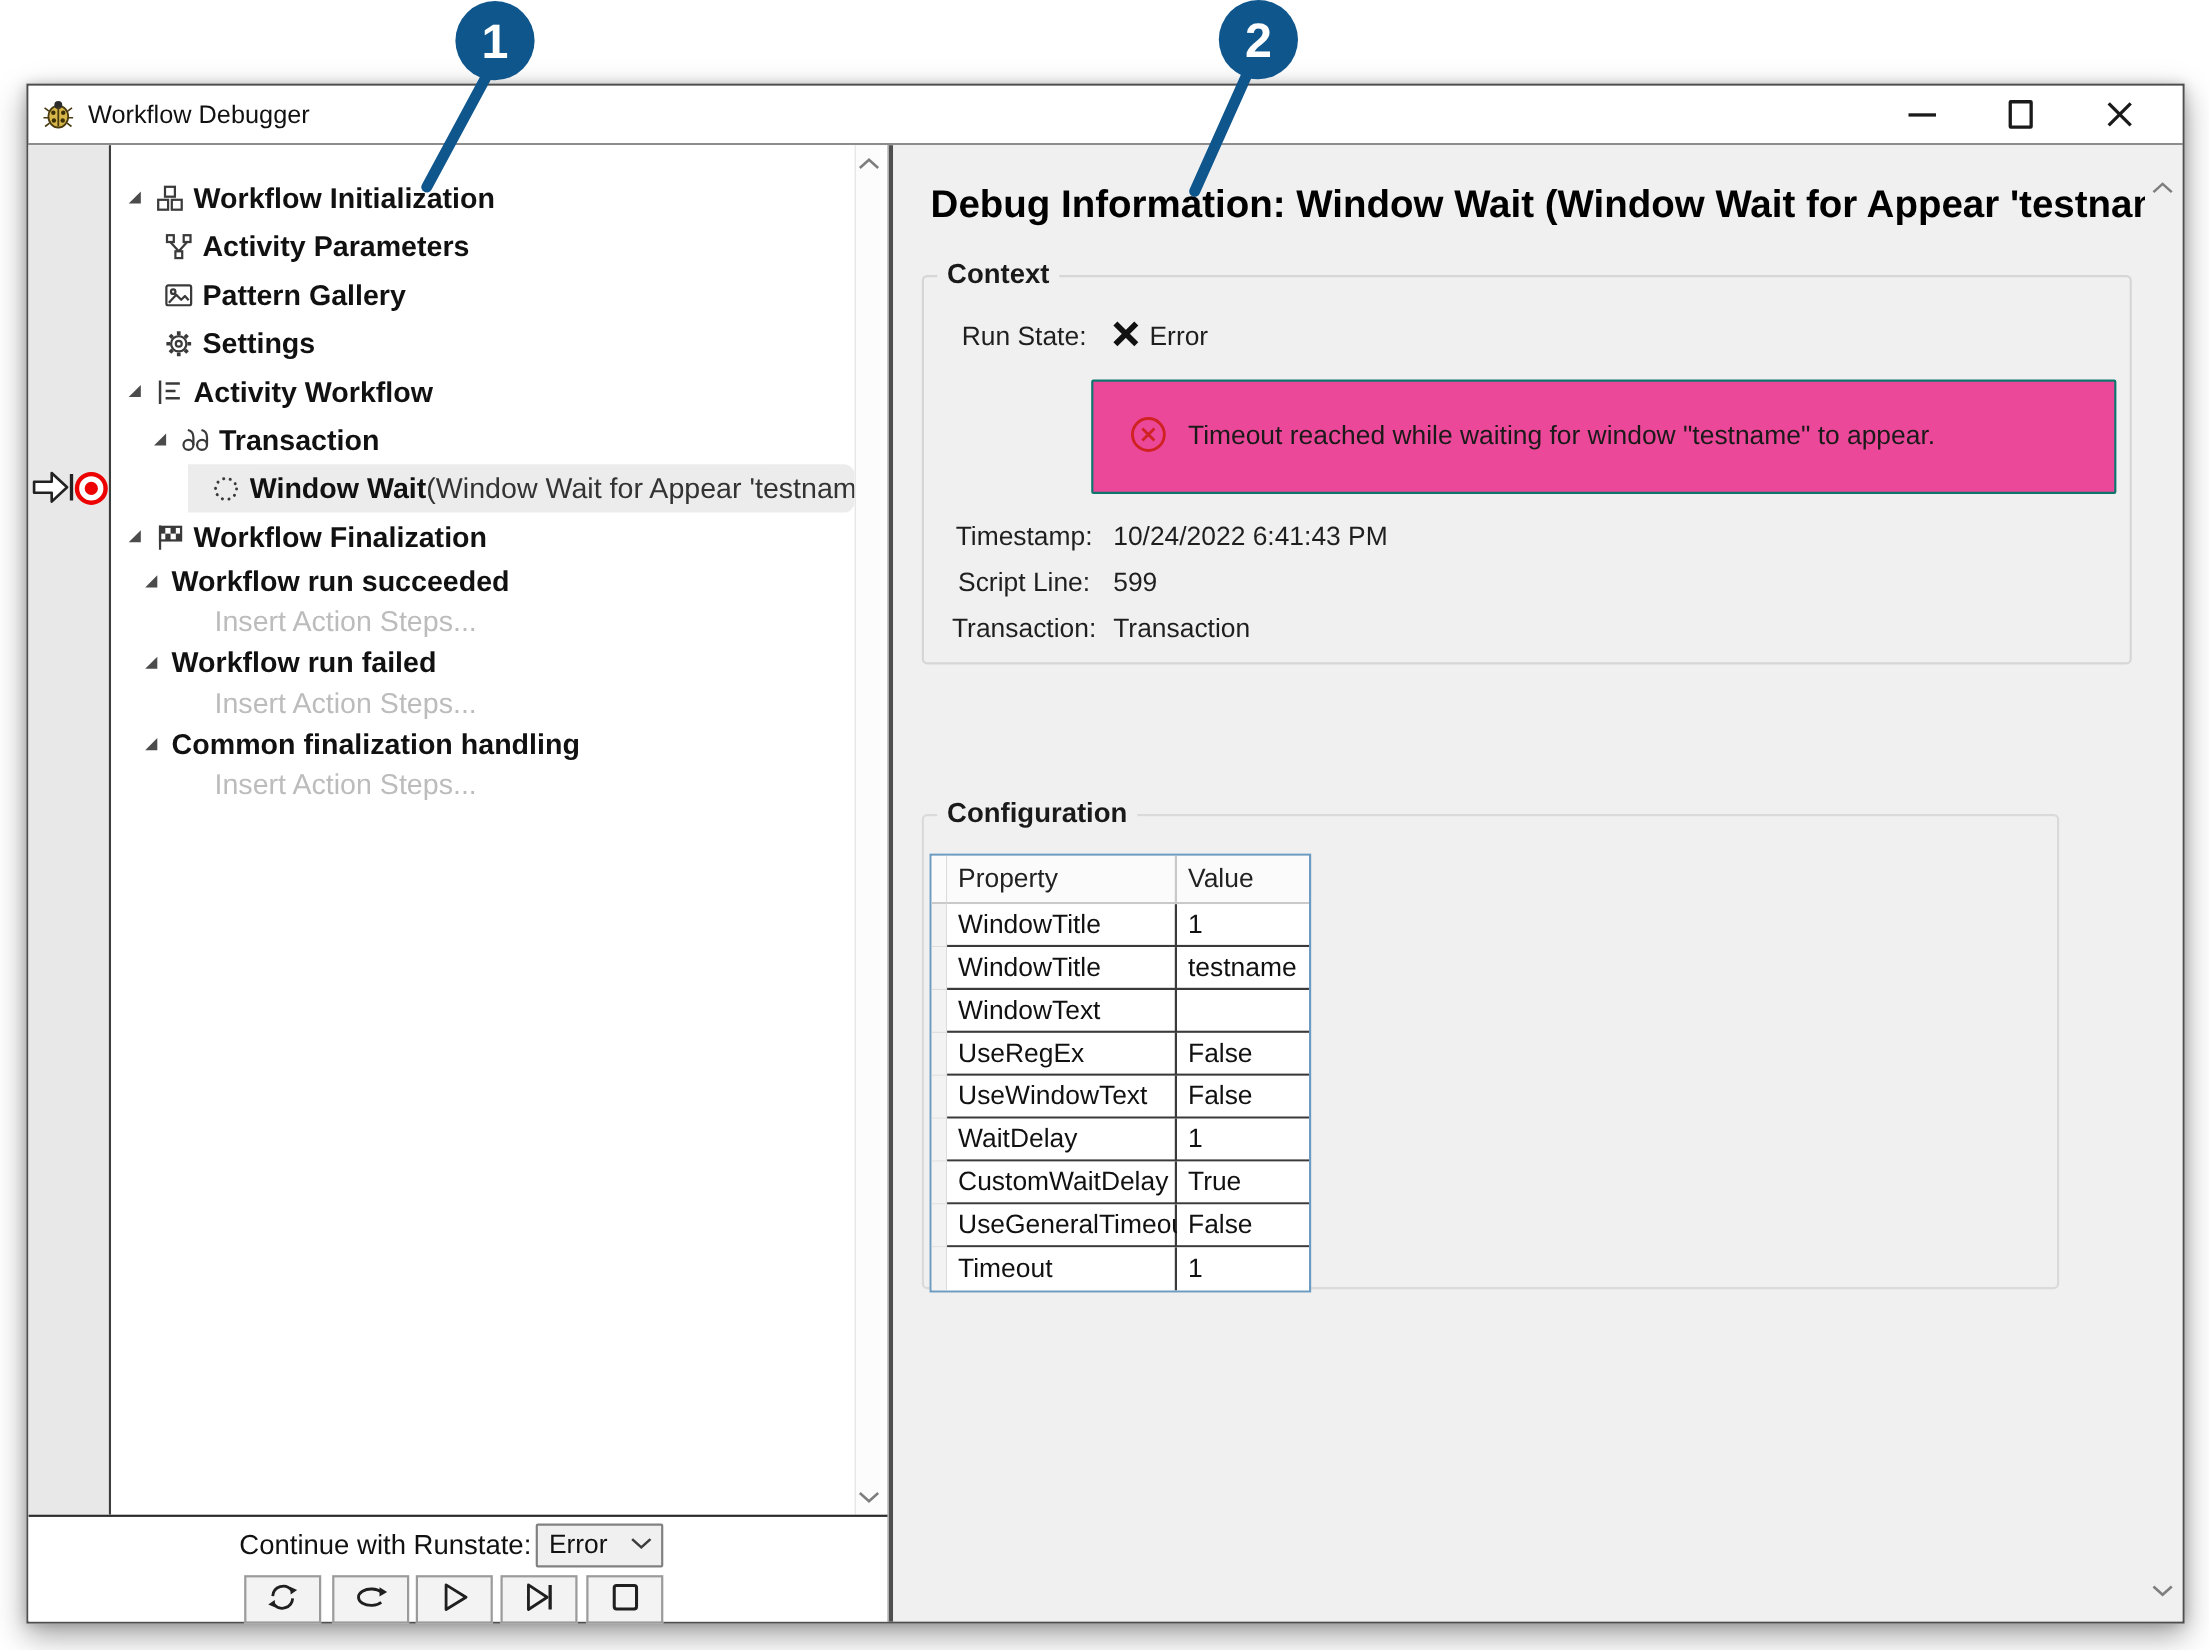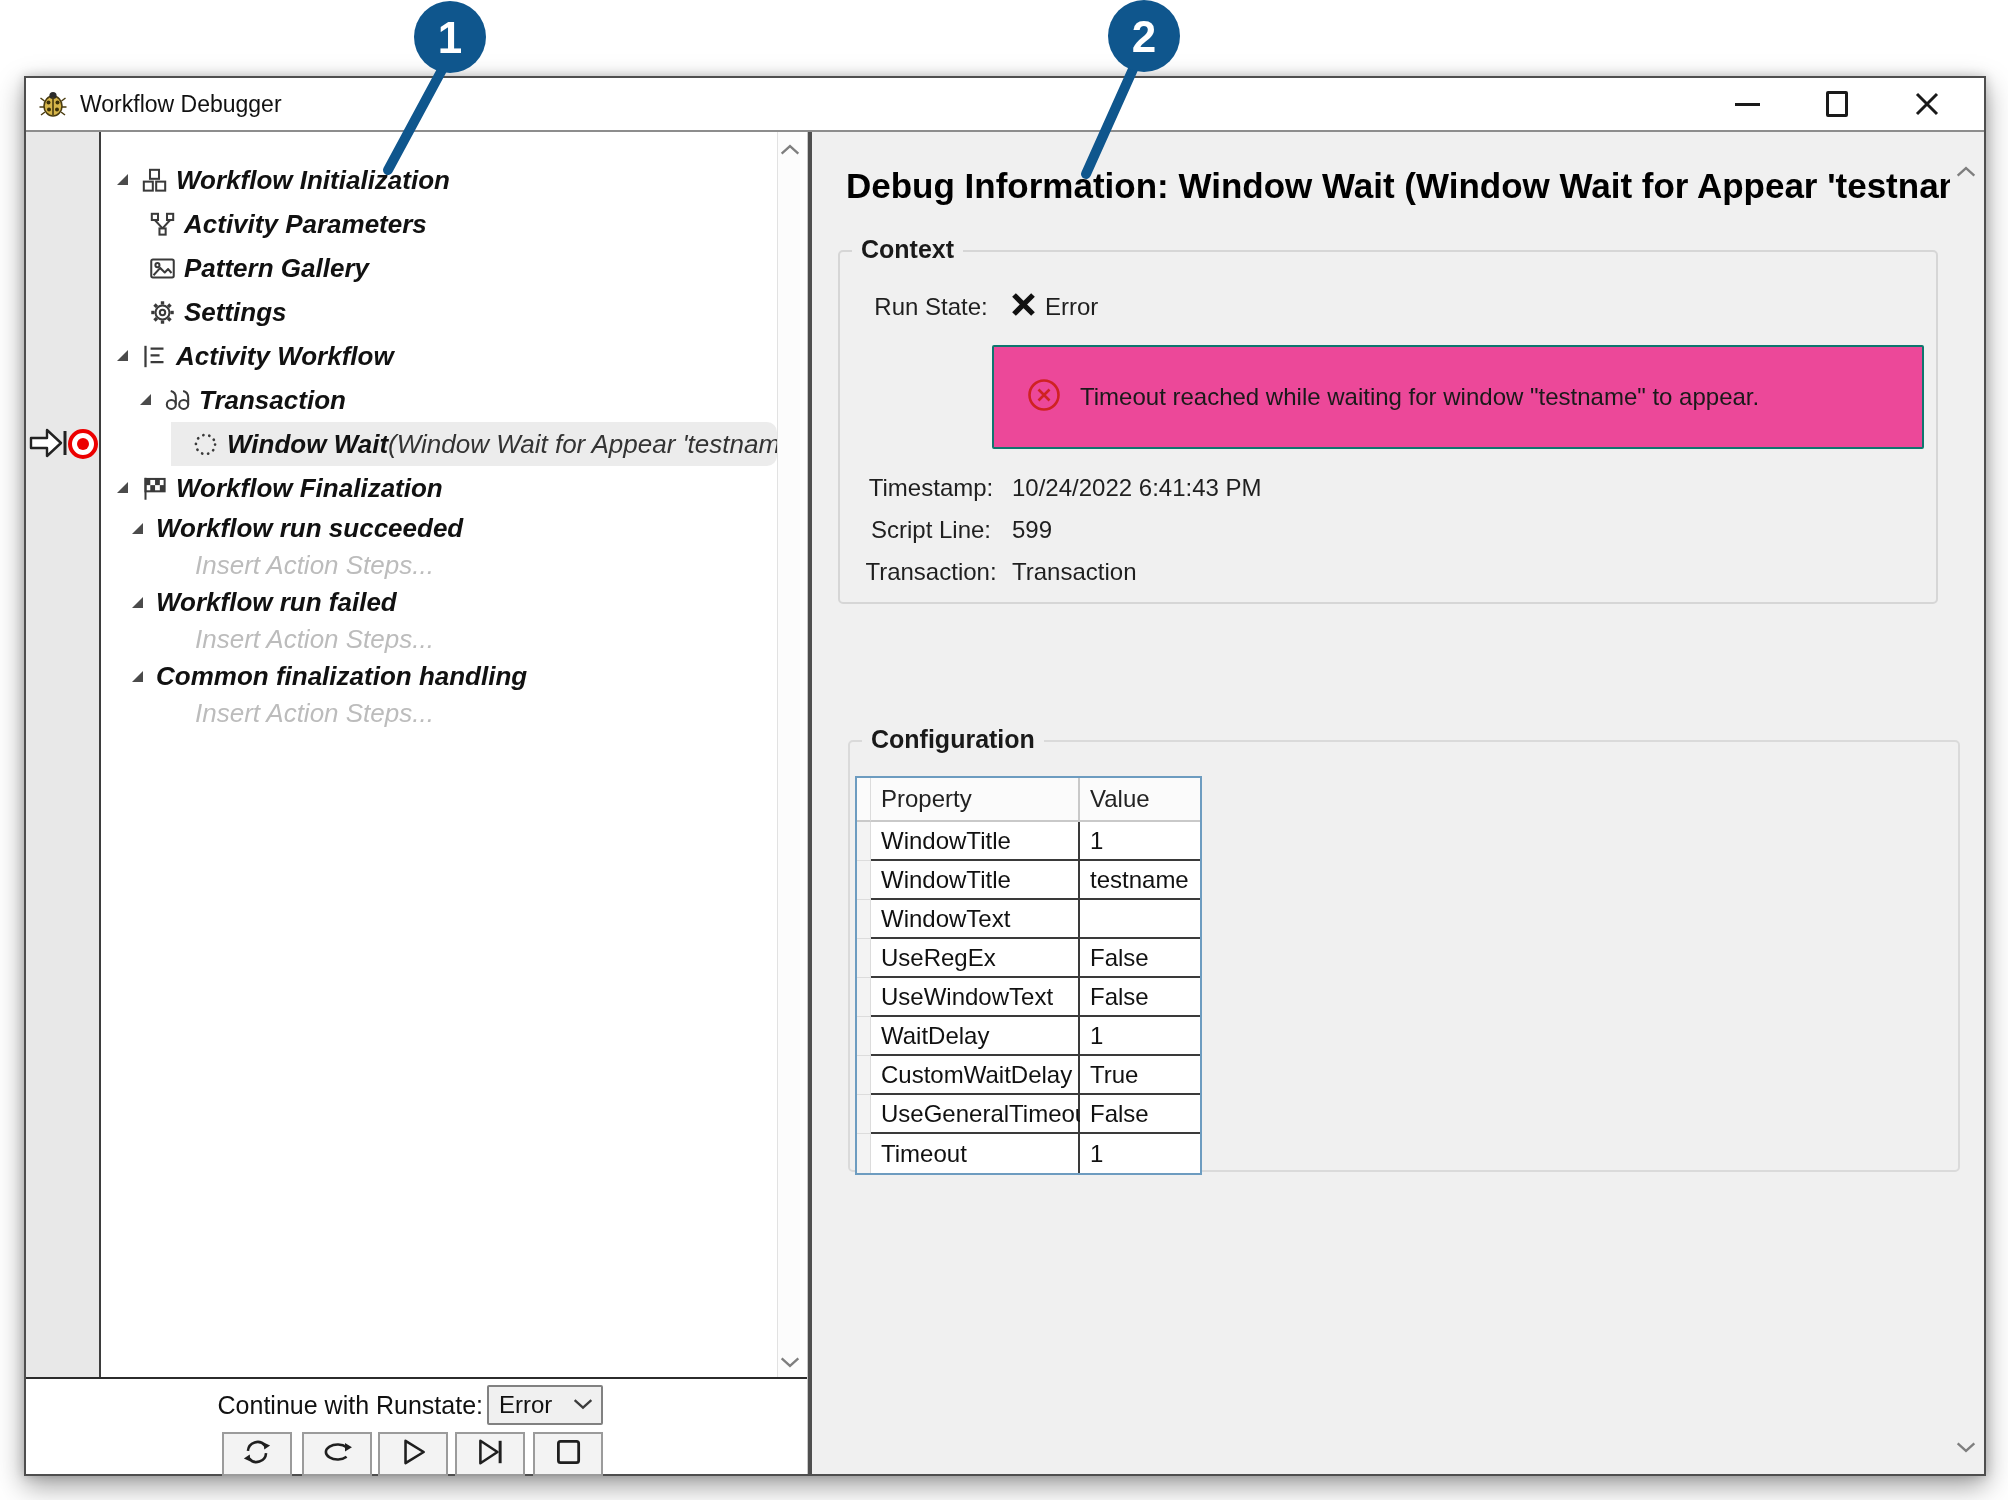--- a/index.html
+++ b/index.html
@@ -24,21 +24,21 @@
 
   
   #left-panel{position:absolute;left:0;top:0;width:781px;bottom:0;background:#fff;}
   #gutter{position:absolute;left:0;top:0;width:75px;bottom:97px;background:#e8e8e8;border-right:2px solid #3d3d3d;}
   #exec-arrow{position:absolute;left:2px;top:293px;}
   #breakpoint{position:absolute;left:42px;top:297px;width:30px;height:30px;border:4px solid #ec0000;border-radius:50%;
     display:flex;align-items:center;justify-content:center;background:#fff;}
   #breakpoint::after{content:"";width:12px;height:12px;border-radius:50%;background:#ec0000;}
 
   #tree{position:absolute;left:75px;top:0;width:676px;bottom:97px;background:#fff;overflow:hidden;padding-top:26px;}
-  .tree-row{display:flex;align-items:center;white-space:nowrap;overflow:hidden;font-size:26px;color:#111;cursor:default;font-style:italic;}
+  .tree-row{display:flex;align-items:center;white-space:nowrap;overflow:hidden;font-size:26px;color:#111;cursor:default;}
   .tree-row .expander{flex:0 0 16px;height:16px;margin-right:10px;position:relative;}
   .tree-row .expander svg{position:absolute;left:0;top:0;}
   .tree-row .node-icon{flex:0 0 27px;height:27px;margin-right:8px;}
   .tree-row .lbl{font-weight:bold;}
   .tree-row .desc{font-weight:normal;color:#333;}
   .tree-row.gray .lbl{font-weight:normal;color:#bcbcbc;}
   .tree-row.selected{background:linear-gradient(to right,transparent 70px,#ececec 70px);}
 
   #tree-scroll{position:absolute;left:751px;top:0;width:23px;bottom:97px;background:#fcfcfc;border-left:1px solid #e2e2e2;}
   .scroll-chev{position:absolute;left:2px;width:18px;height:12px;cursor:pointer;}
@@ -69,21 +69,21 @@
   .ctx-label{display:inline-block;min-width:158px;}
   #runstate-x{margin-right:8px;}
   #error-box{position:absolute;left:152px;top:93px;width:932px;height:104px;background:#ec4899;
     border:2px solid #0f766e;border-radius:2px;display:flex;align-items:center;}
   #error-icon{margin-left:32px;flex:0 0 auto;}
   #error-text{margin-left:18px;font-size:24px;color:#1a1a1a;}
 
   #gb-result{left:26px;width:1112px;top:495px;height:84px;}
   #result-value{position:absolute;left:47px;top:30px;font-size:24px;color:#1f1f1f;}
 
-  #gb-config{left:36px;width:1112px;top:608px;height:432px;}
+  #gb-config{left:26px;width:1034px;top:608px;height:432px;}
   #config-table{position:absolute;left:5px;top:34px;width:347px;border:2px solid #6d9cc0;background:#fff;}
   .tbl-row{display:grid;grid-template-columns:14px 209px 120px;}
   .tbl-row.header{background:#fbfbfb;height:44px;}
   .tbl-row.header .cell{font-size:24px;color:#222;border-bottom:2px solid #c9c9c9;display:flex;align-items:center;padding-left:10px;}
   .tbl-row.header .cell.gutter{border-right:1px solid #dcdcdc;padding:0;}
   .tbl-row.header .cell.prop{border-right:2px solid #c9c9c9;}
   .tbl-row.data{height:39px;}
   .tbl-row.data .cell{font-size:24px;color:#111;display:flex;align-items:center;padding-left:10px;
     border-bottom:2px solid #3a3a3a;background:#fff;}
   .tbl-row.data .cell.gutter{background:#f3f3f3;border-right:1px solid #dcdcdc;border-bottom:1px solid #dcdcdc;padding:0;}

